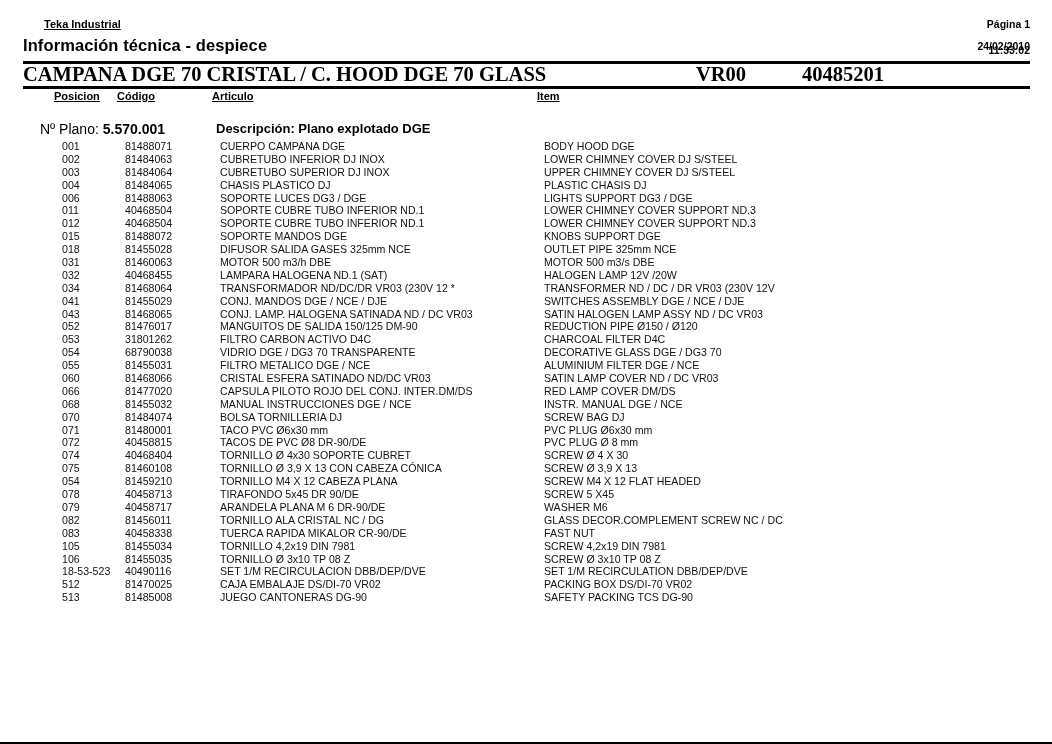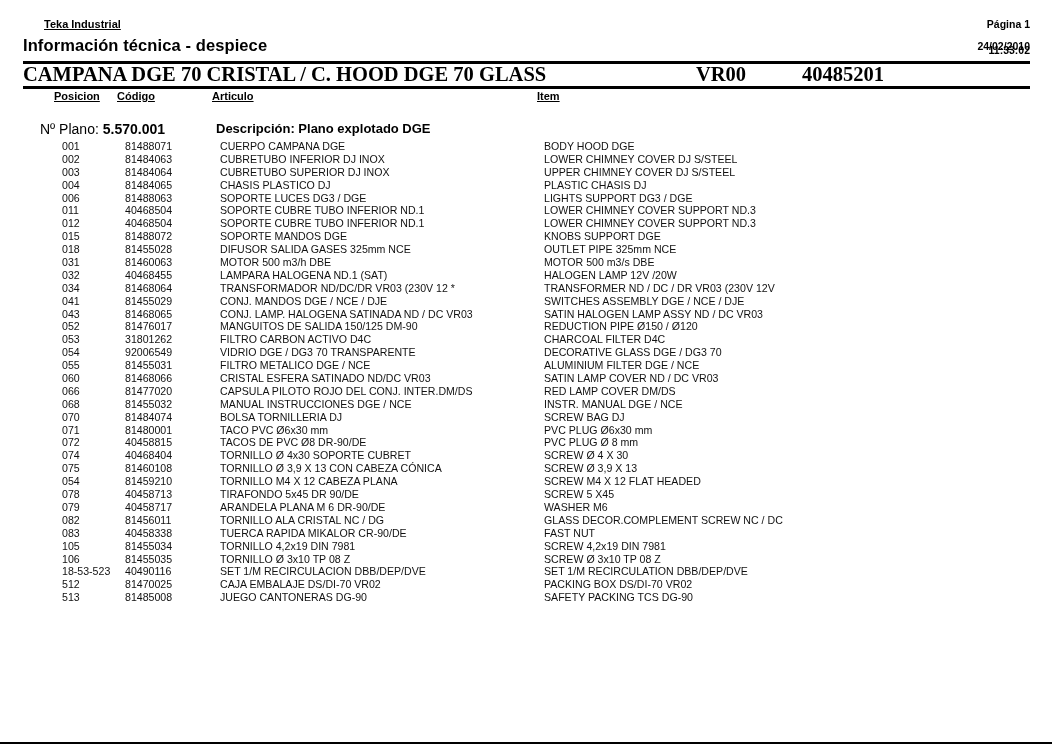--- a/index.html
+++ b/index.html
@@ -152,21 +152,21 @@
       <span class="c-item">REDUCTION PIPE Ø150 / Ø120</span>
     </div>
     <div class="row">
       <span class="c-pos">053</span>
       <span class="c-cod">31801262</span>
       <span class="c-art">FILTRO CARBON ACTIVO D4C</span>
       <span class="c-item">CHARCOAL FILTER D4C</span>
     </div>
     <div class="row">
       <span class="c-pos">054</span>
-      <span class="c-cod">92006549</span>
+      <span class="c-cod">68790038</span>
       <span class="c-art">VIDRIO DGE / DG3 70 TRANSPARENTE</span>
       <span class="c-item">DECORATIVE GLASS DGE / DG3 70</span>
     </div>
     <div class="row">
       <span class="c-pos">055</span>
       <span class="c-cod">81455031</span>
       <span class="c-art">FILTRO METALICO DGE / NCE</span>
       <span class="c-item">ALUMINIUM FILTER DGE / NCE</span>
     </div>
     <div class="row">

